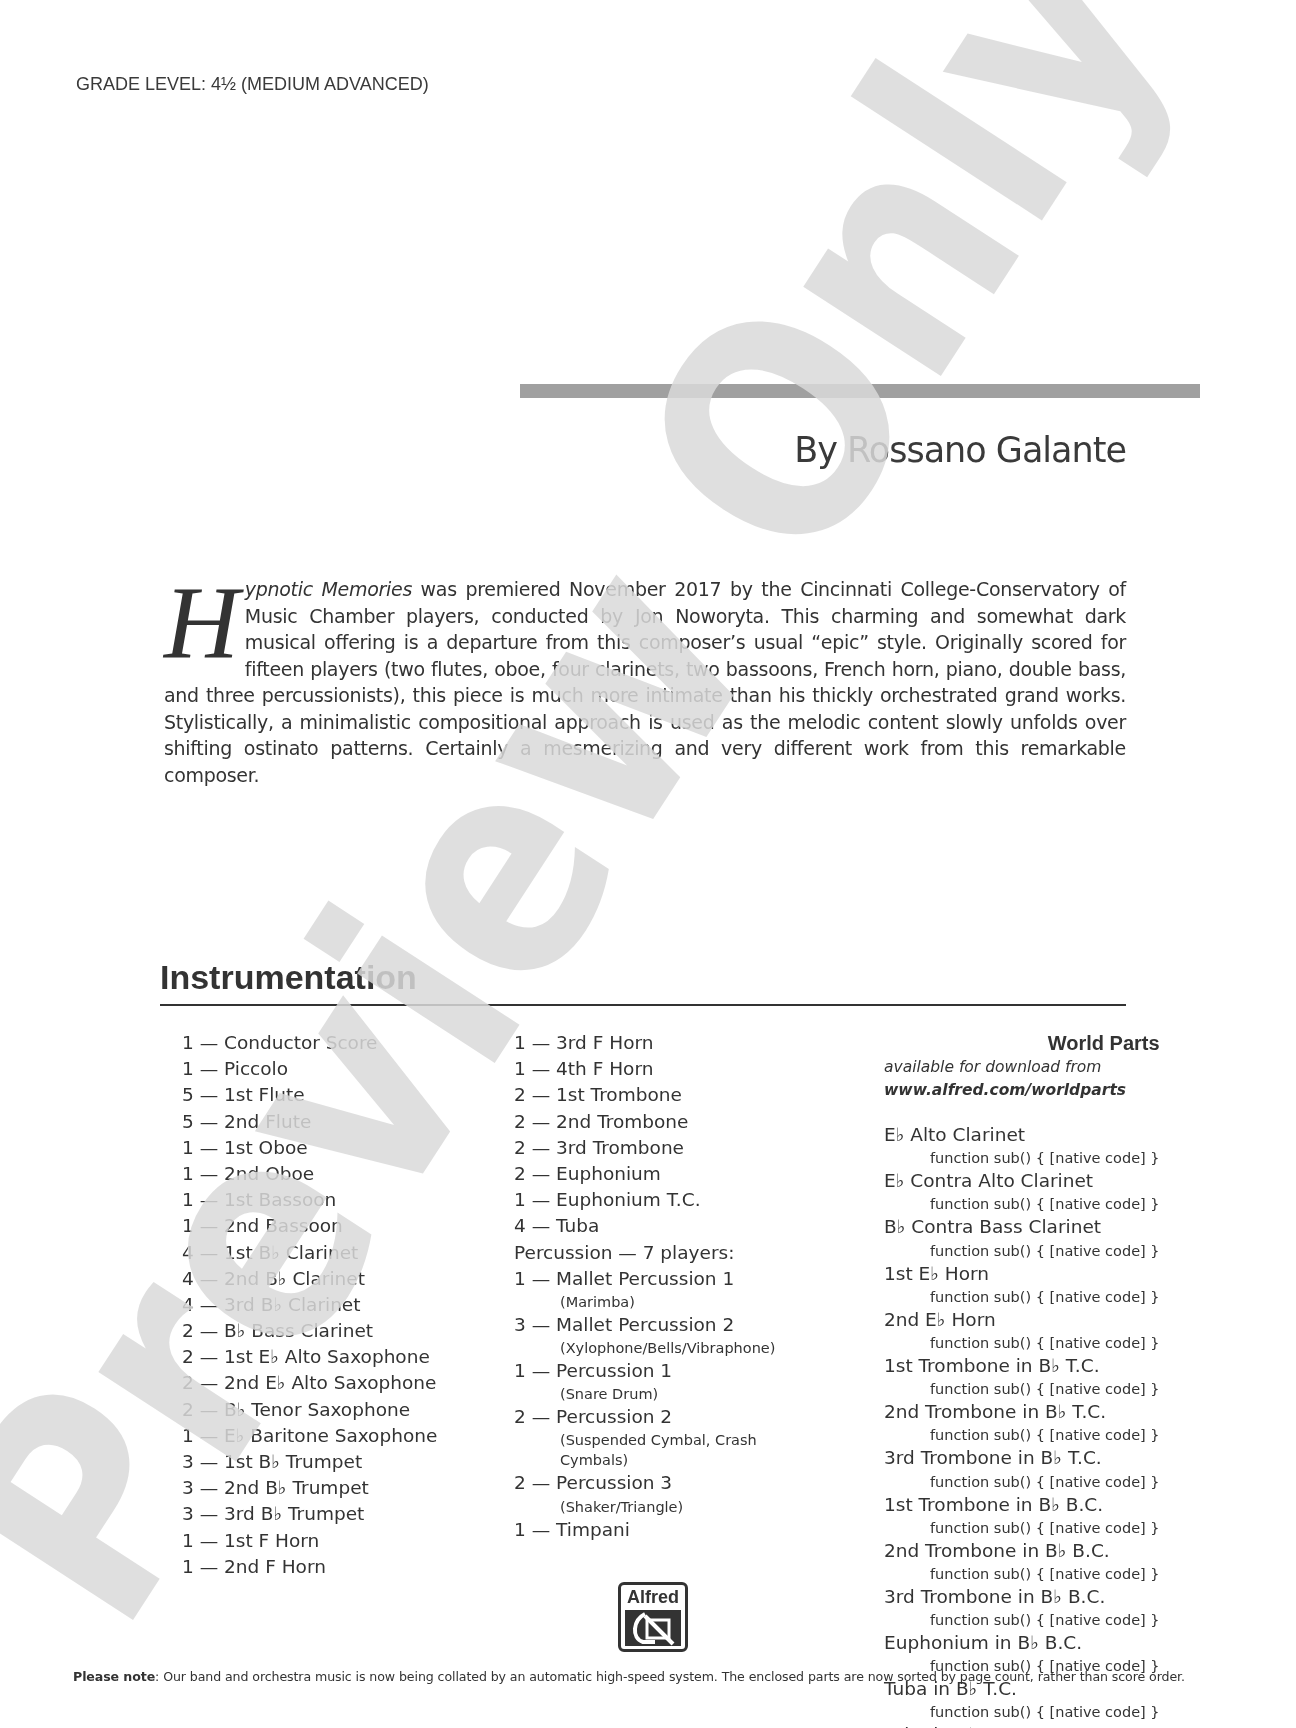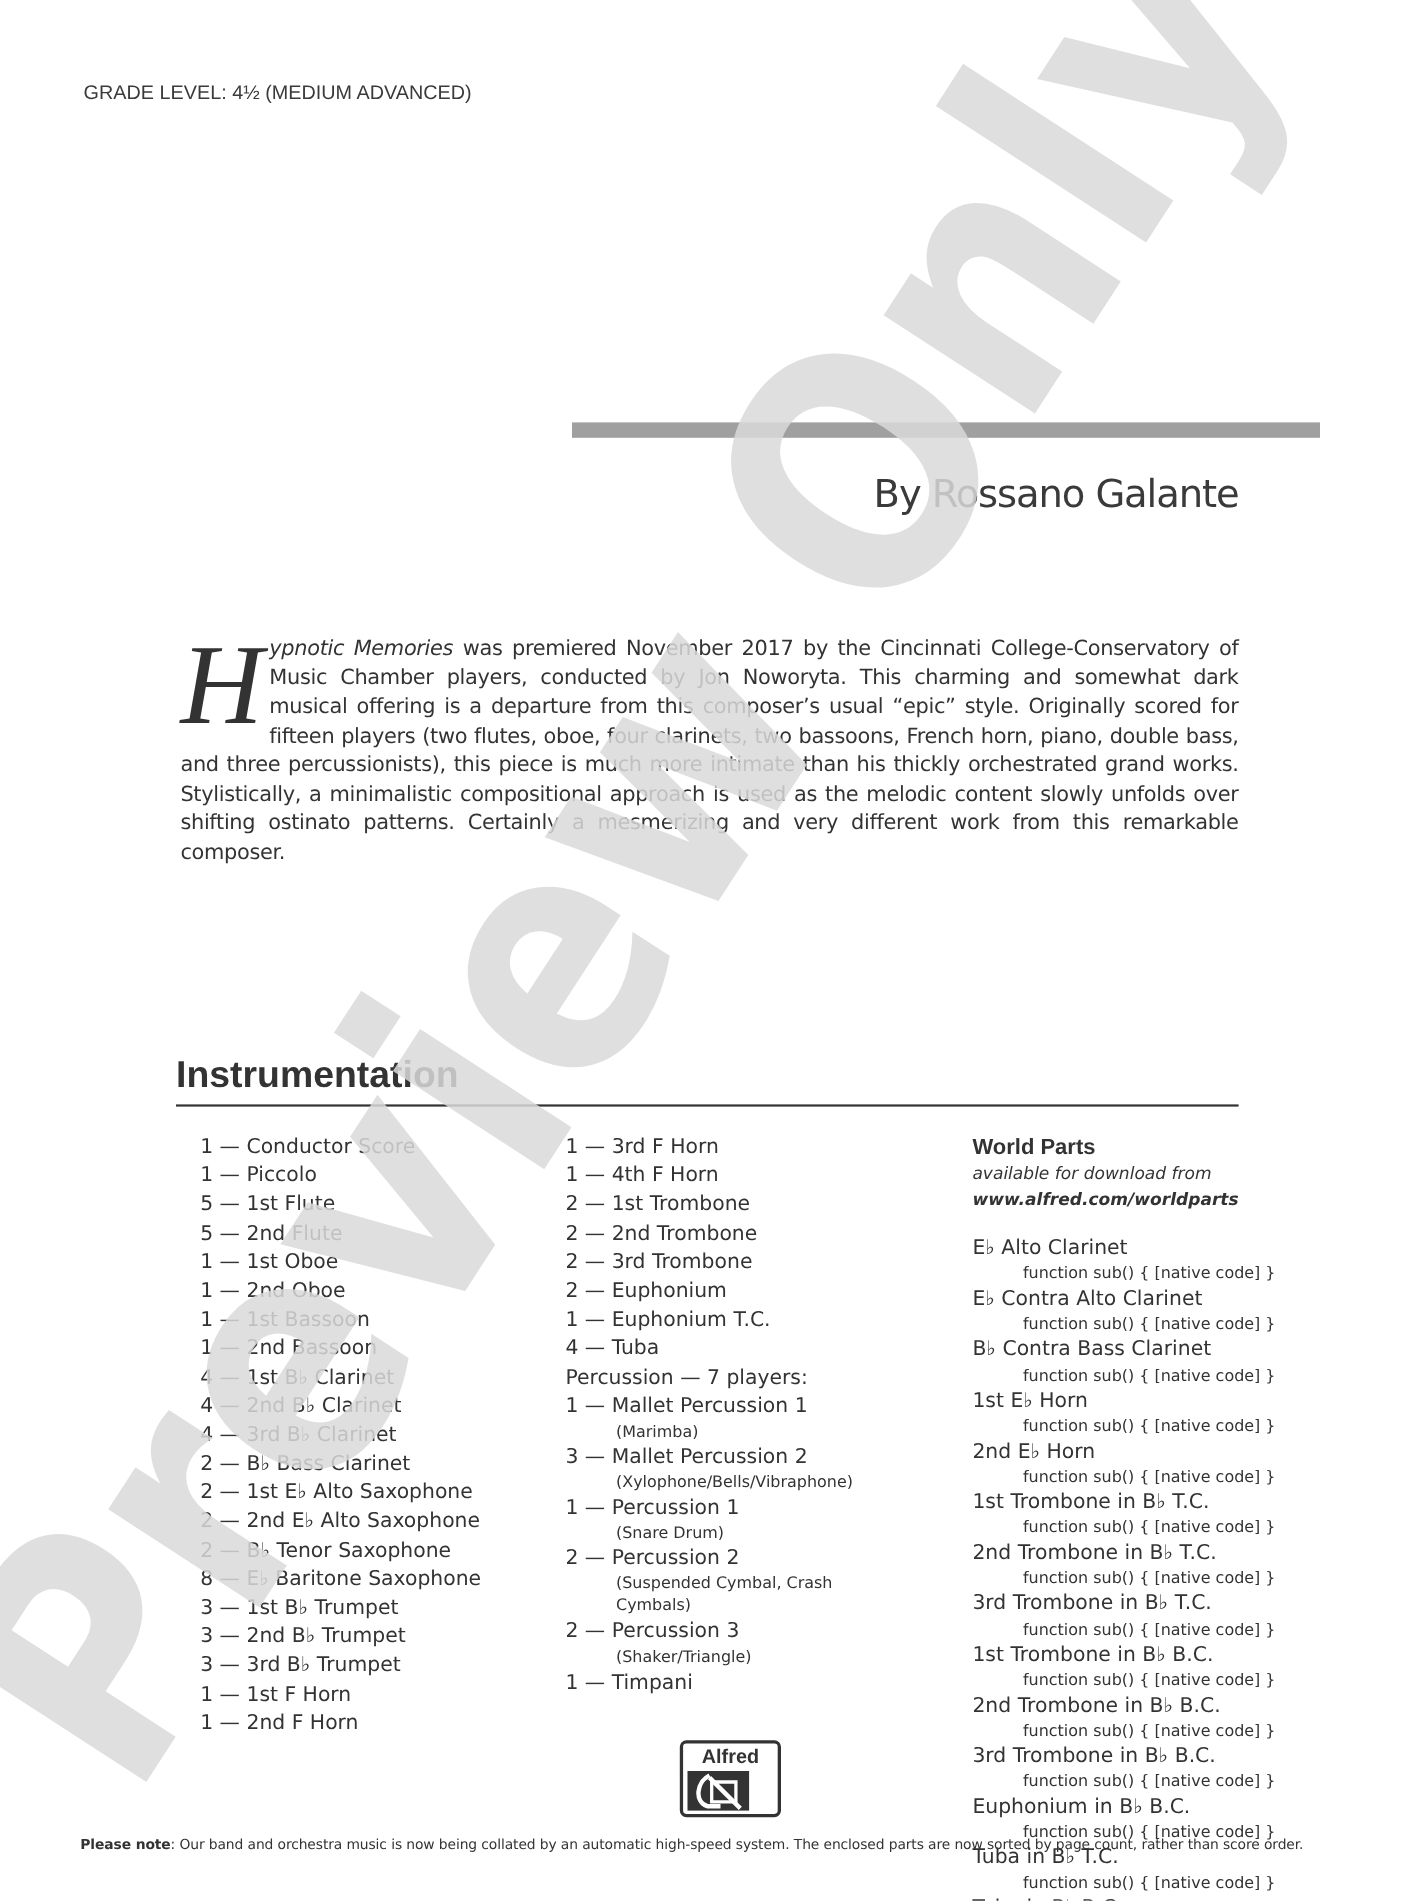--- a/index.html
+++ b/index.html
@@ -45,25 +45,25 @@
   .instr-rule {
     position: absolute; left: 160px; top: 1004px; width: 966px; height: 2px;
     background: #333;
   }
   .col { position: absolute; font-family: "DejaVu Sans", sans-serif; font-size: 18.5px; color: #333; }
   .col1 { left: 182px; top: 1030px; }
   .col2 { left: 514px; top: 1030px; }
   .col3 { left: 884px; top: 1030px; }
   .row { height: 26.2px; line-height: 26px; white-space: nowrap; }
   .sub { font-size: 14.5px; padding-left: 46px; line-height: 20px; }
-  .wp-title { font-family: "Liberation Sans", sans-serif; font-weight: bold; font-size: 20px; line-height: 26px; }
+  .wp-title { font-family: "Liberation Sans", sans-serif; font-weight: bold; font-size: 20px; line-height: 26px; text-align: right; }
   .wp-note { font-family: "DejaVu Sans", sans-serif; font-style: italic; font-size: 15.5px; line-height: 22px; }
   .wp-url { font-family: "DejaVu Sans", sans-serif; font-style: italic; font-weight: bold; font-size: 15.5px; line-height: 24px; margin-bottom: 20px; }
   .logo {
-    position: absolute; left: 618px; top: 1582px; width: 92px; height: 70px;
+    position: absolute; left: 618px; top: 1582px; width: 70px; height: 70px;
     border: 3px solid #333; border-radius: 6px; box-sizing: border-box; background: #fff;
     overflow: hidden;
   }
   .logo-text {
     display: block; text-align: center; font-family: "Liberation Sans", sans-serif;
     font-weight: bold; font-size: 18px; line-height: 24px; color: #333;
   }
   .logo-mark { position: absolute; left: 4px; top: 25px; width: 56px; height: 36px; background: #333; }
   .footer {
     position: absolute; left: 73px; top: 1669px; width: 1164px;
@@ -101,21 +101,21 @@
     <div class="row">1 — 2nd Oboe</div>
     <div class="row">1 — 1st Bassoon</div>
     <div class="row">1 — 2nd Bassoon</div>
     <div class="row">4 — 1st B♭ Clarinet</div>
     <div class="row">4 — 2nd B♭ Clarinet</div>
     <div class="row">4 — 3rd B♭ Clarinet</div>
     <div class="row">2 — B♭ Bass Clarinet</div>
     <div class="row">2 — 1st E♭ Alto Saxophone</div>
     <div class="row">2 — 2nd E♭ Alto Saxophone</div>
     <div class="row">2 — B♭ Tenor Saxophone</div>
-    <div class="row">8 — E♭ Baritone Saxophone</div>
+    <div class="row">1 — E♭ Baritone Saxophone</div>
     <div class="row">3 — 1st B♭ Trumpet</div>
     <div class="row">3 — 2nd B♭ Trumpet</div>
     <div class="row">3 — 3rd B♭ Trumpet</div>
     <div class="row">1 — 1st F Horn</div>
     <div class="row">1 — 2nd F Horn</div>
   </div>
 <div class="col col2" id="col2">
     <div class="row">1 — 3rd F Horn</div>
     <div class="row">1 — 4th F Horn</div>
     <div class="row">2 — 1st Trombone</div>

